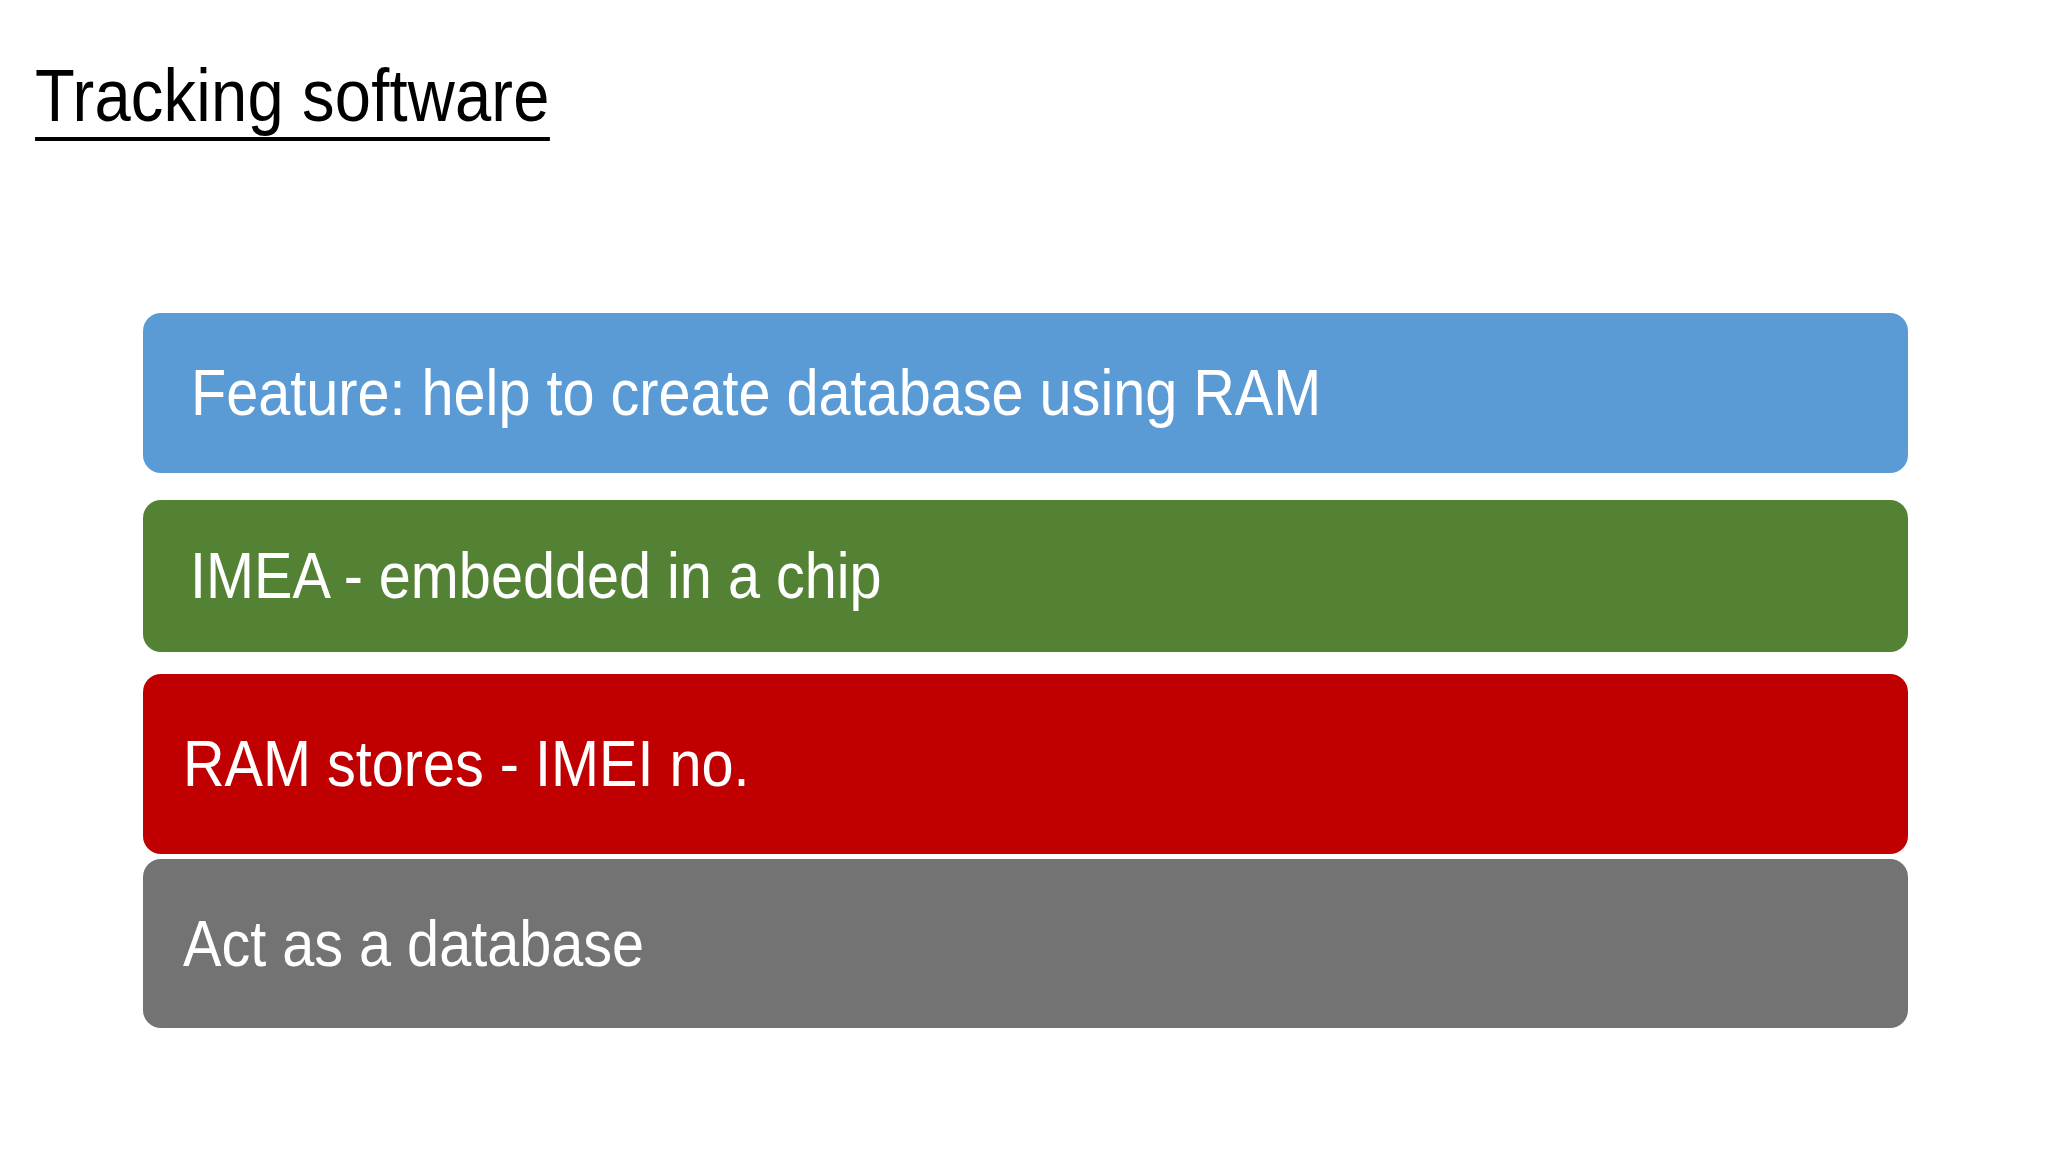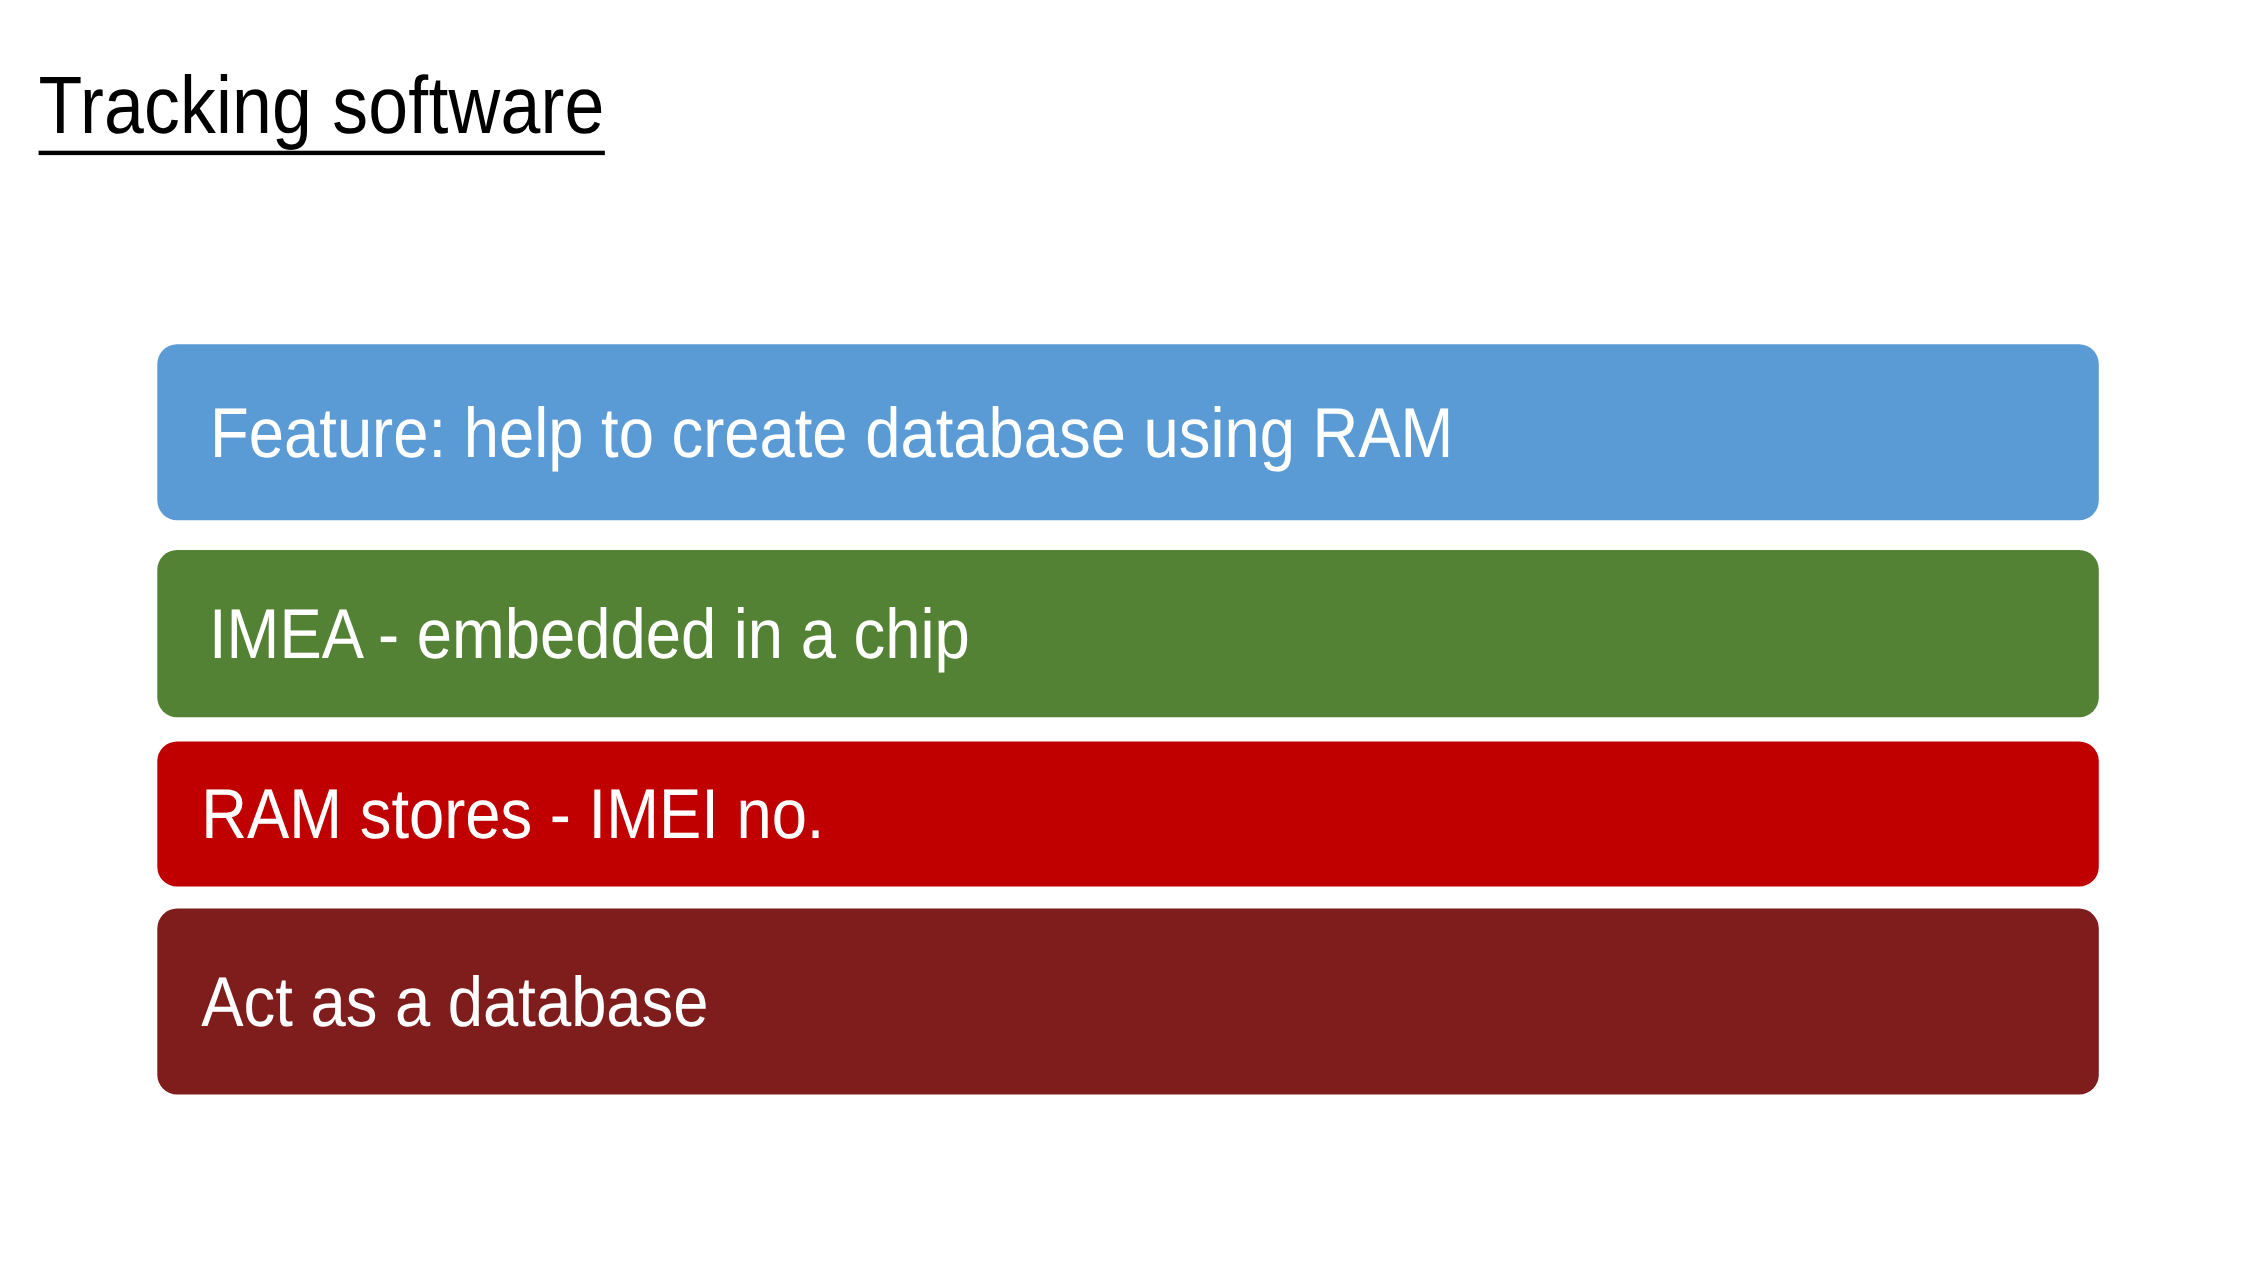--- a/index.html
+++ b/index.html
@@ -65,21 +65,21 @@
     line-height: 1.0;
     font-weight: 400;
     transform: scaleX(0.90);
     transform-origin: left center;
     white-space: nowrap;
     display: inline-block;
   }
 
   .bar-1 { height: 160px; margin-bottom: 27px; }
   .bar-2 { height: 152px; margin-bottom: 22px; padding-left: 47px; }
-  .bar-3 { height: 132px; margin-bottom: 20px; }
+  .bar-3 { height: 180px; margin-bottom: 5px; }
   .bar-4 { height: 169px; margin-bottom: 0; }
 </style>
 </head>
 <body style="background: rgb(255, 255, 255);">
 
 <div class="slide">
 
   <div class="title-wrap">
     <div class="slide-title" style="color: rgb(0, 0, 0); border-bottom-color: rgb(0, 0, 0);">Tracking software</div>
   </div>
@@ -91,18 +91,18 @@
     </div>
 
     <div class="bar bar-2" style="background-color: rgb(84, 130, 53);">
       <span class="bar-label" style="color: rgb(255, 255, 255);">IMEA - embedded in a chip</span>
     </div>
 
     <div class="bar bar-3" style="background-color: rgb(192, 0, 0);">
       <span class="bar-label" style="color: rgb(255, 255, 255);">RAM stores - IMEI no.</span>
     </div>
 
-    <div class="bar bar-4" style="background-color: #7f1d1d;">
+    <div class="bar bar-4" style="background-color: #737373;">
       <span class="bar-label" style="color: rgb(255, 255, 255);">Act as a database</span>
     </div>
 
   </div>
 </div>
 
 </body></html>

